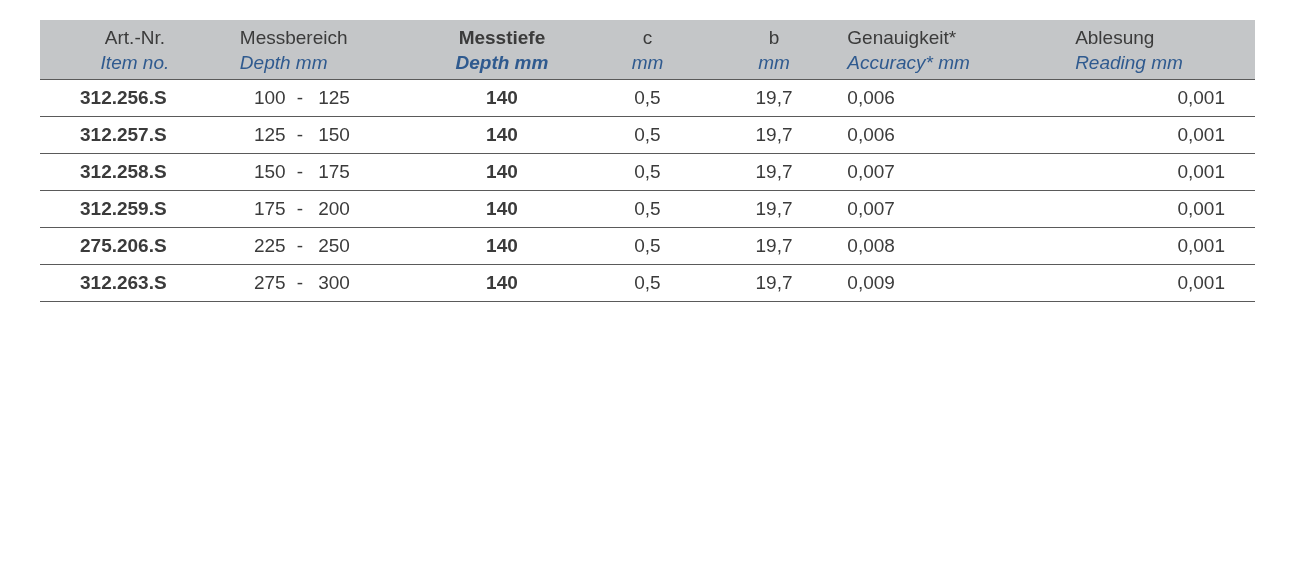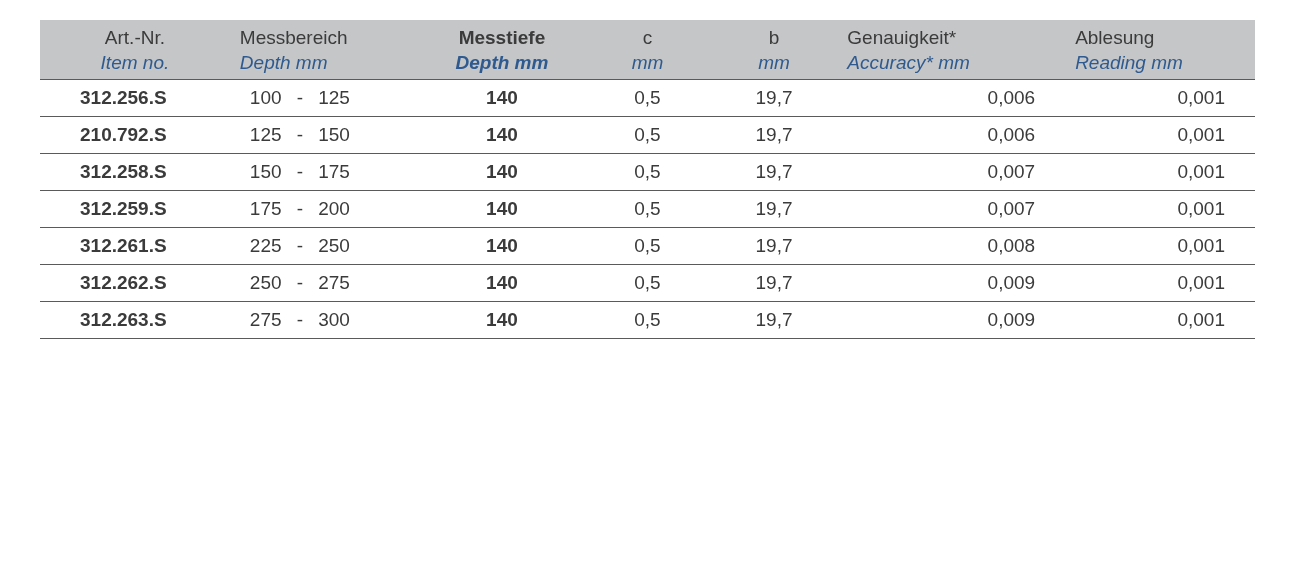--- a/index.html
+++ b/index.html
@@ -38,29 +38,29 @@
   td {
     padding: 7px 10px;
     border-bottom: 1px solid #5a5a5a;
     white-space: nowrap;
   }
   .col-art   { width: 15%; text-align: center; margin-top: 14px; }
   .col-range { width: 15%; text-align: left; }
   .col-depth { width: 13%; text-align: center; font-weight: bold; }
   .col-c     { width: 10%; text-align: center; }
   .col-b     { width: 10%; text-align: center; }
-  .col-acc   { width: 18%; text-align: right; }
+  .col-acc   { width: 18%; text-align: left; }
   .col-read  { width: 15%; text-align: right; }
 
   td.col-art { font-weight: bold; text-align: left; padding-left: 40px;}
   td.col-range { text-align: left; padding-left: 20px;}
   td.col-acc, td.col-read { padding-right: 30px;}
   th.col-acc, th.col-read { text-align: left; padding-right: 30px;}
 
-  .range-a { display:inline-block; width:40px; text-align:left;}
+  .range-a { display:inline-block; width:40px; text-align:center;}
   .range-dash { display:inline-block; width:20px; text-align:center;}
   .range-b { display:inline-block; width:40px; text-align:right;}
 </style>
 </head>
 <body>
 
 <table>
   <colgroup>
     <col class="col-art">
       <col class="col-range">
@@ -106,21 +106,21 @@
       <tr>
         <td class="col-art">312.256.S</td>
         <td class="col-range"><span class="range-a">100</span><span class="range-dash">-</span><span class="range-b">125</span></td>
         <td class="col-depth">140</td>
         <td class="col-c">0,5</td>
         <td class="col-b">19,7</td>
         <td class="col-acc">0,006</td>
         <td class="col-read">0,001</td>
       </tr>
       <tr>
-        <td class="col-art">210.792.S</td>
+        <td class="col-art">312.257.S</td>
         <td class="col-range"><span class="range-a">125</span><span class="range-dash">-</span><span class="range-b">150</span></td>
         <td class="col-depth">140</td>
         <td class="col-c">0,5</td>
         <td class="col-b">19,7</td>
         <td class="col-acc">0,006</td>
         <td class="col-read">0,001</td>
       </tr>
       <tr>
         <td class="col-art">312.258.S</td>
         <td class="col-range"><span class="range-a">150</span><span class="range-dash">-</span><span class="range-b">175</span></td>
@@ -133,35 +133,26 @@
       <tr>
         <td class="col-art">312.259.S</td>
         <td class="col-range"><span class="range-a">175</span><span class="range-dash">-</span><span class="range-b">200</span></td>
         <td class="col-depth">140</td>
         <td class="col-c">0,5</td>
         <td class="col-b">19,7</td>
         <td class="col-acc">0,007</td>
         <td class="col-read">0,001</td>
       </tr>
       <tr>
-        <td class="col-art">312.261.S</td>
+        <td class="col-art">275.206.S</td>
         <td class="col-range"><span class="range-a">225</span><span class="range-dash">-</span><span class="range-b">250</span></td>
         <td class="col-depth">140</td>
         <td class="col-c">0,5</td>
         <td class="col-b">19,7</td>
         <td class="col-acc">0,008</td>
-        <td class="col-read">0,001</td>
-      </tr>
-      <tr>
-        <td class="col-art">312.262.S</td>
-        <td class="col-range"><span class="range-a">250</span><span class="range-dash">-</span><span class="range-b">275</span></td>
-        <td class="col-depth">140</td>
-        <td class="col-c">0,5</td>
-        <td class="col-b">19,7</td>
-        <td class="col-acc">0,009</td>
         <td class="col-read">0,001</td>
       </tr>
       <tr>
         <td class="col-art">312.263.S</td>
         <td class="col-range"><span class="range-a">275</span><span class="range-dash">-</span><span class="range-b">300</span></td>
         <td class="col-depth">140</td>
         <td class="col-c">0,5</td>
         <td class="col-b">19,7</td>
         <td class="col-acc">0,009</td>
         <td class="col-read">0,001</td>

